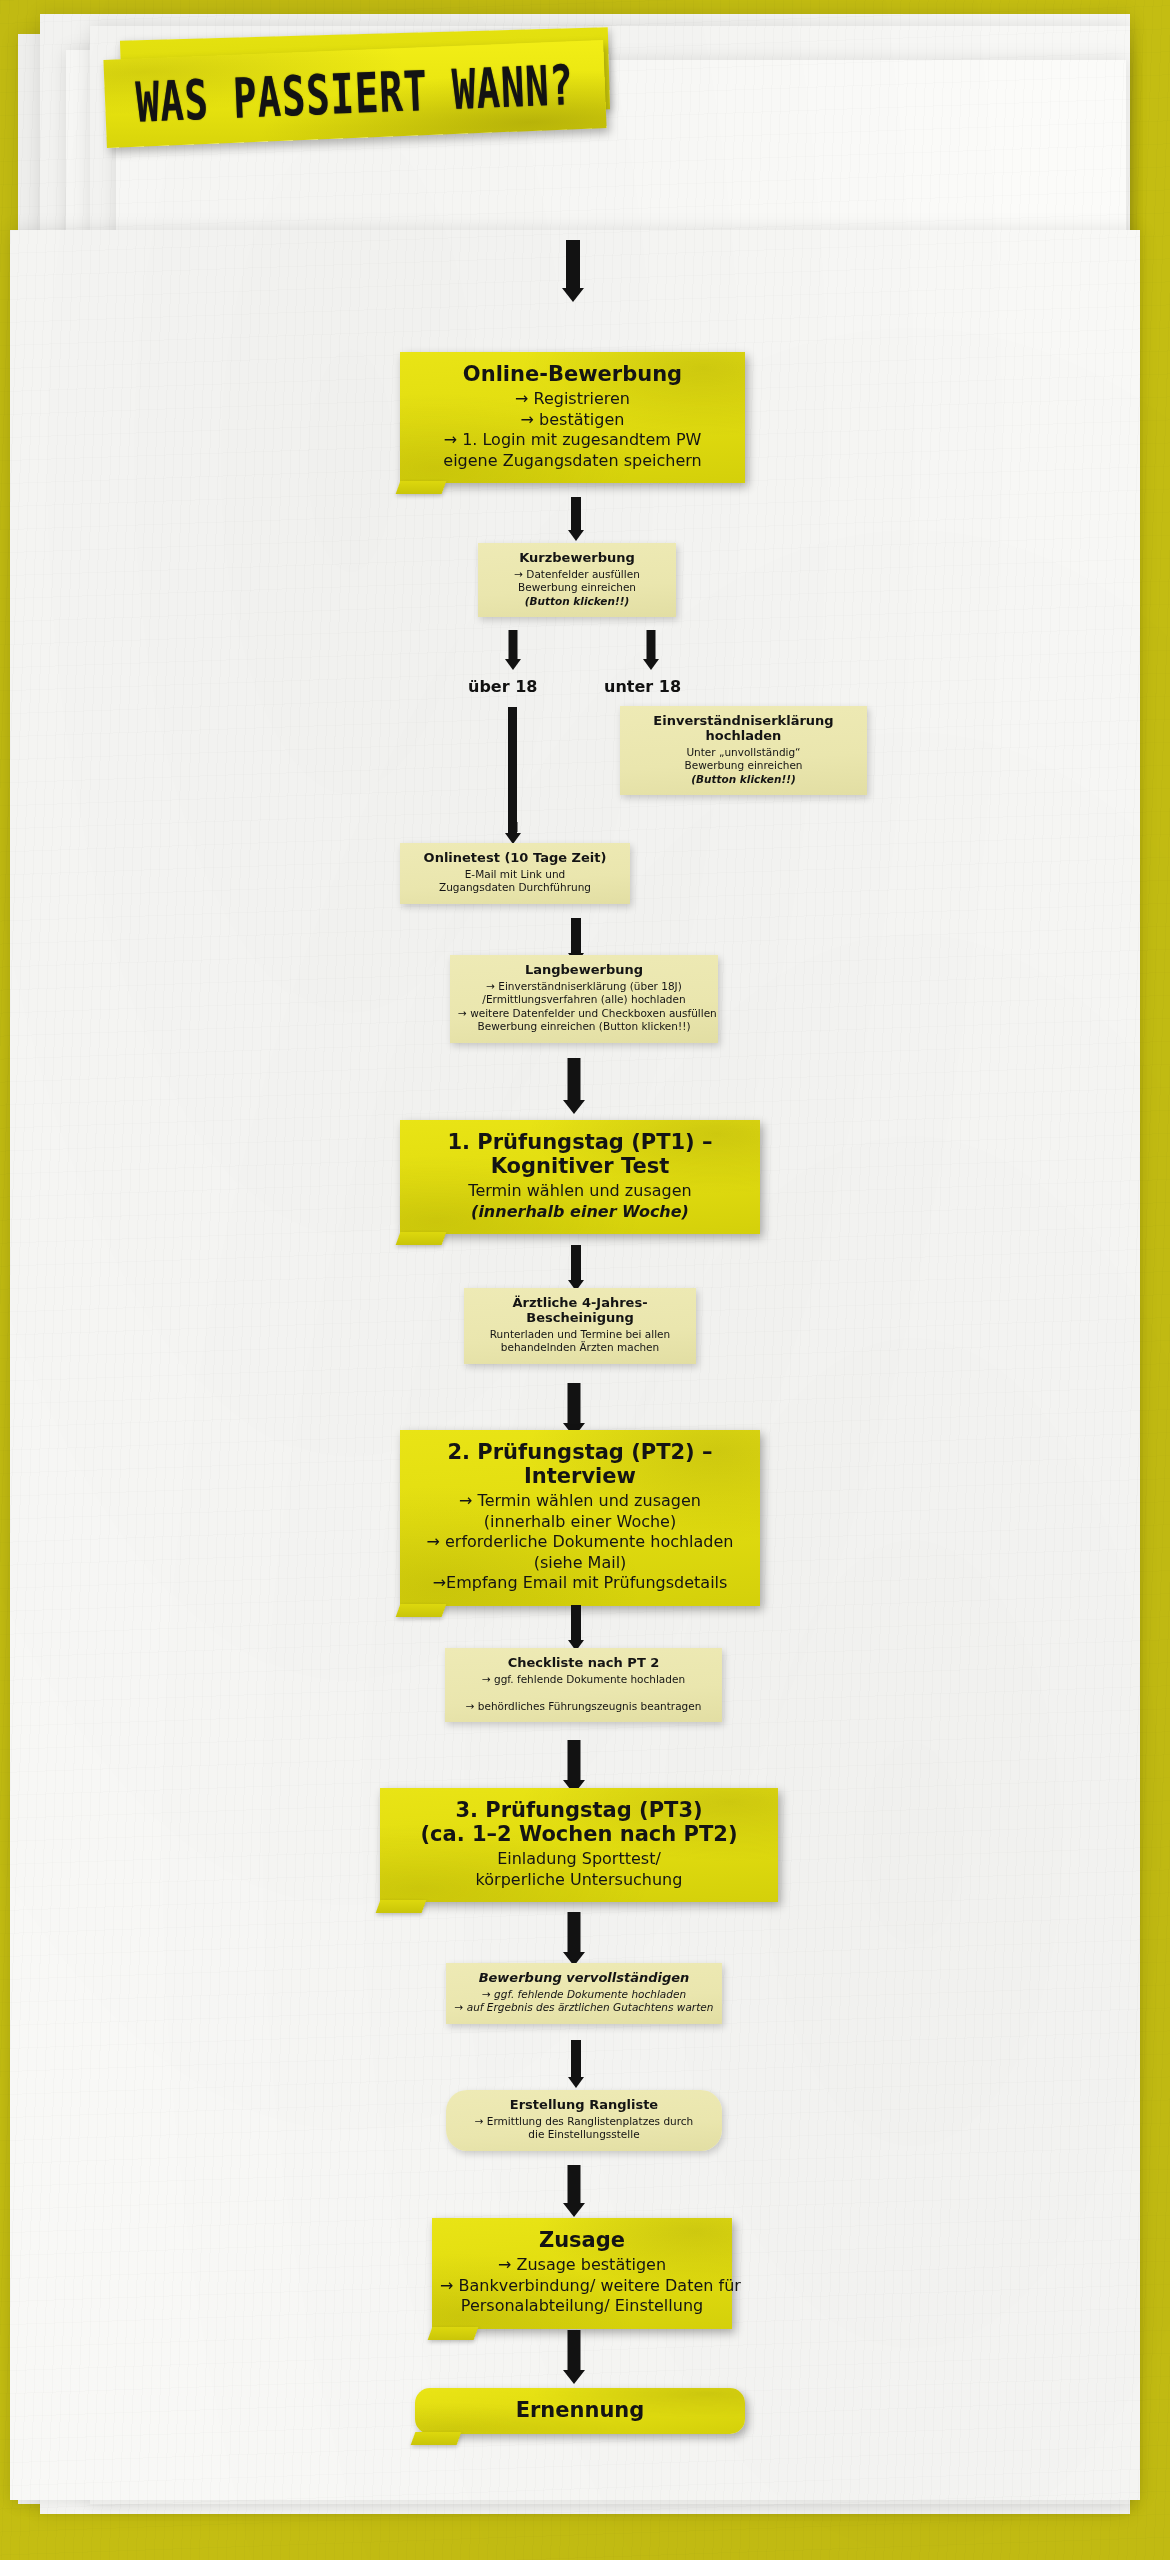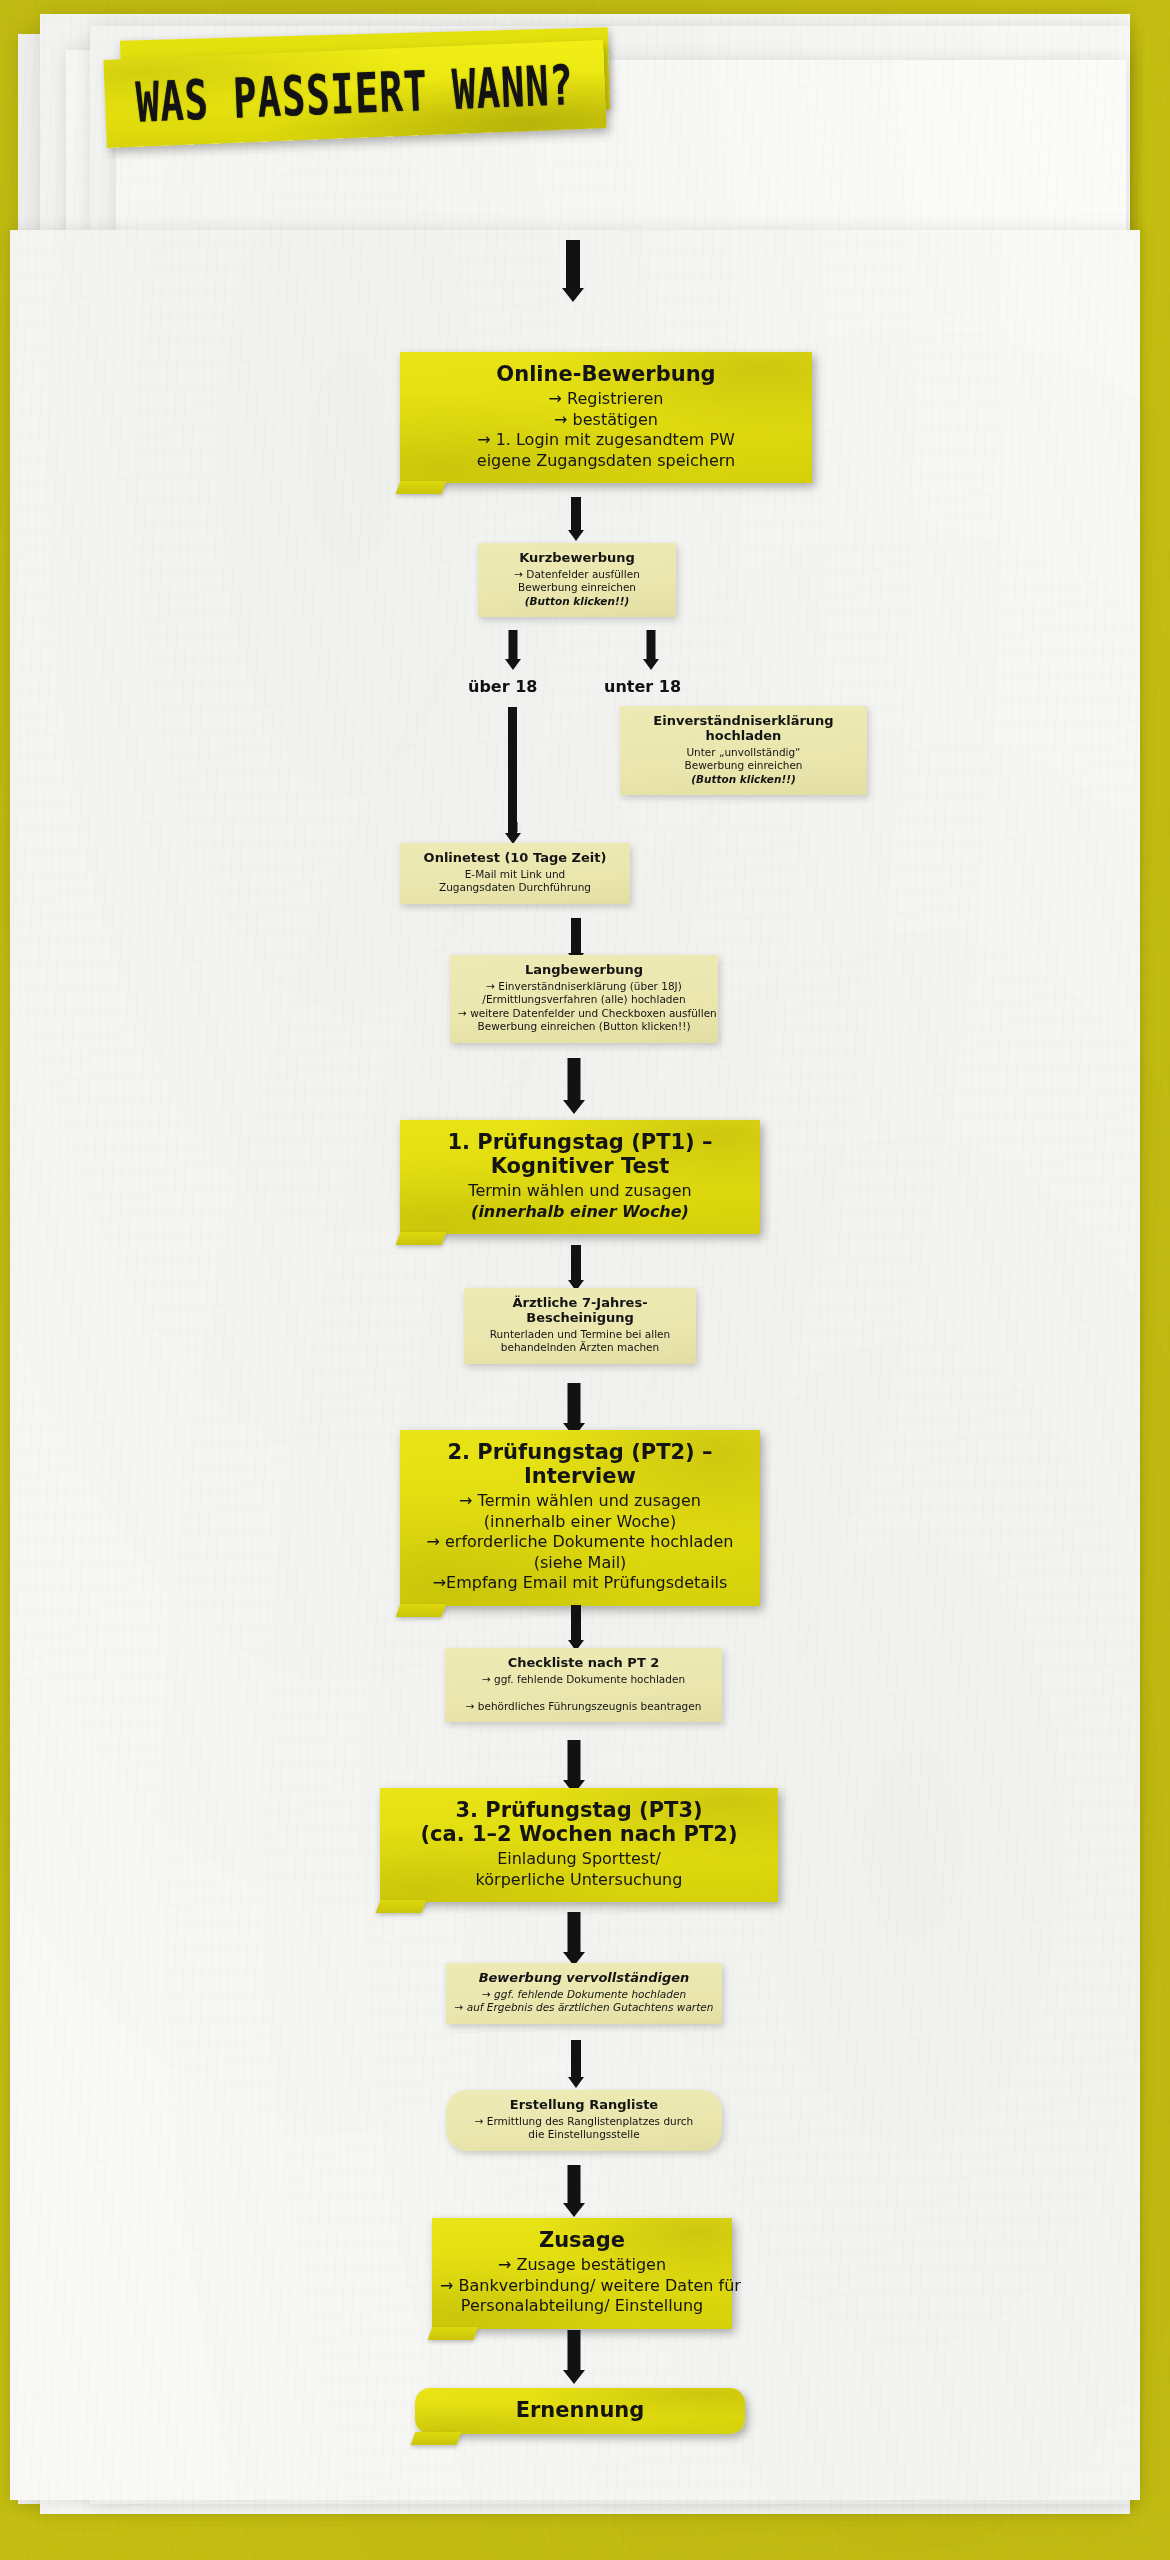--- a/index.html
+++ b/index.html
@@ -169,21 +169,21 @@
     <div class="banner">
       <span class="banner-title">WAS PASSIERT WANN?</span>
     </div>
   </div>
 
   <div class="arrow" style="left:558px; top:240px; width:30px; height:62px;">
     <div class="shaft" style="width:14px;height:48px;"></div>
     <div class="head"></div>
   </div>
 
-  <div class="node big" style="left:400px; top:352px; width:412px;">
+  <div class="node big" style="left:400px; top:352px; width:345px;">
     <div class="title">Online-Bewerbung</div>
     <div class="lines">
       <div>→ Registrieren</div>
       <div>→ bestätigen</div>
       <div>→ 1. Login mit zugesandtem PW</div>
       <div>eigene Zugangsdaten speichern</div>
     </div>
     <div class="fold"></div>
   </div>
 
@@ -271,21 +271,21 @@
     <div class="fold"></div>
   </div>
 
   <div class="arrow thin" style="left:565px; top:1245px; width:22px; height:46px;">
     <div class="shaft" style="width:10px;height:36px;"></div>
     <div class="head"></div>
   </div>
 
   <div class="node pale" style="left:464px; top:1288px; width:232px;">
     <div class="title">
-      <div>Ärztliche 7-Jahres-</div>
+      <div>Ärztliche 4-Jahres-</div>
       <div>Bescheinigung</div>
     </div>
     <div class="lines">
       <div>Runterladen und Termine bei allen</div>
       <div>behandelnden Ärzten machen</div>
     </div>
   </div>
 
   <div class="arrow" style="left:561px; top:1383px; width:26px; height:54px;">
     <div class="shaft" style="width:13px;height:41px;"></div>

